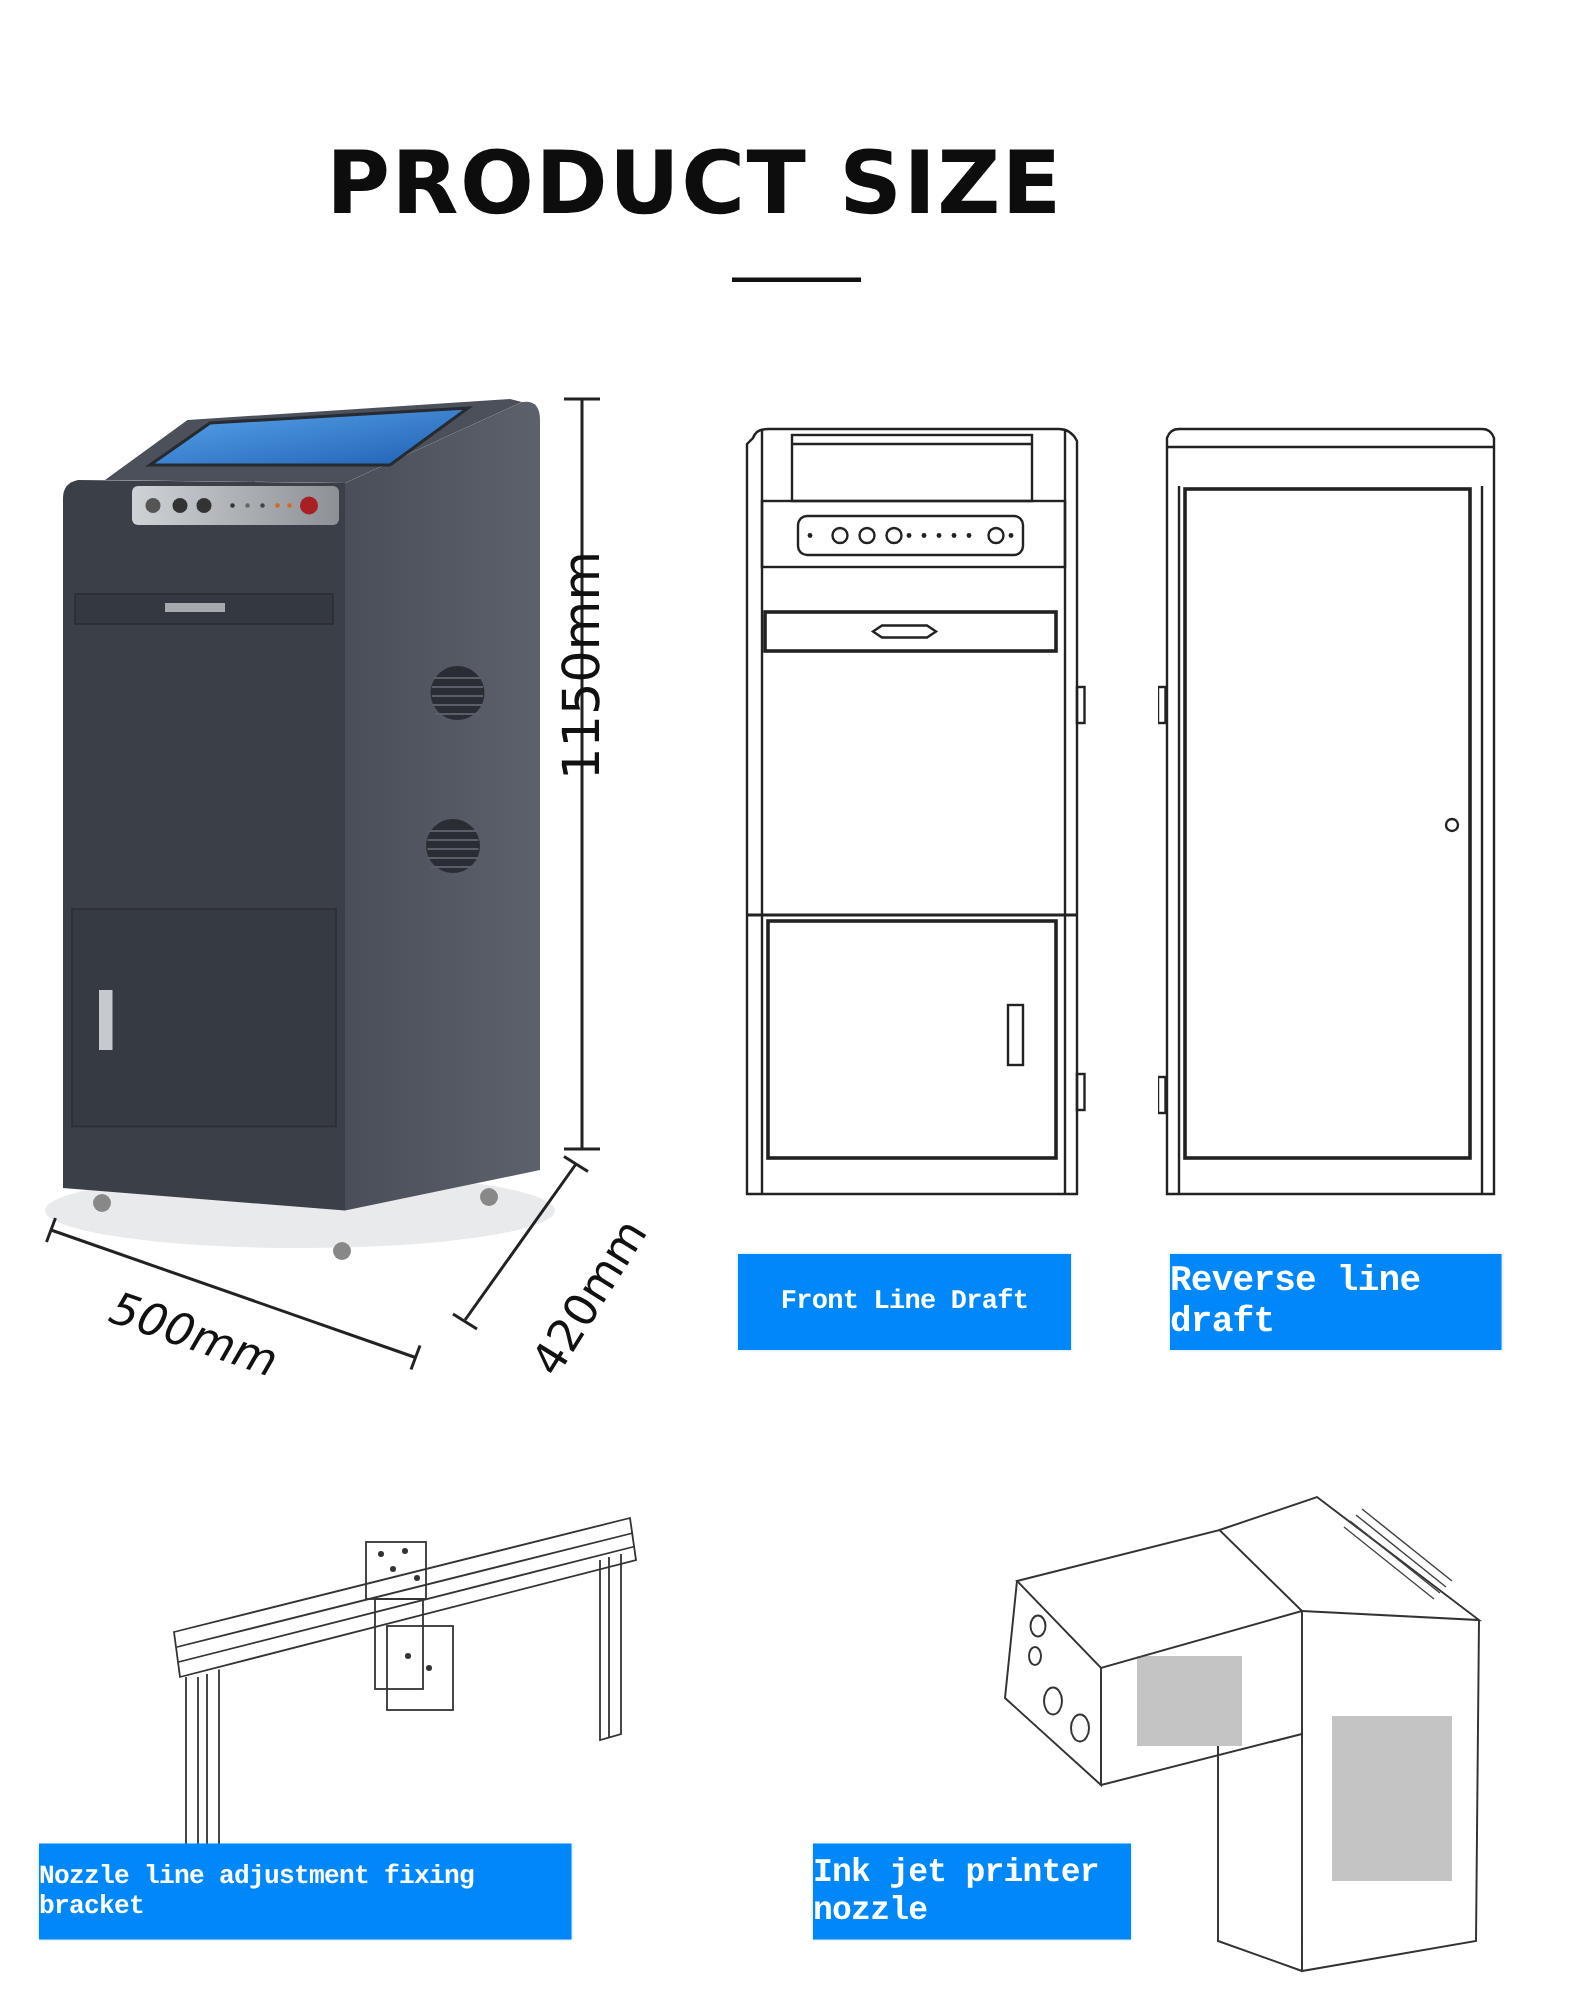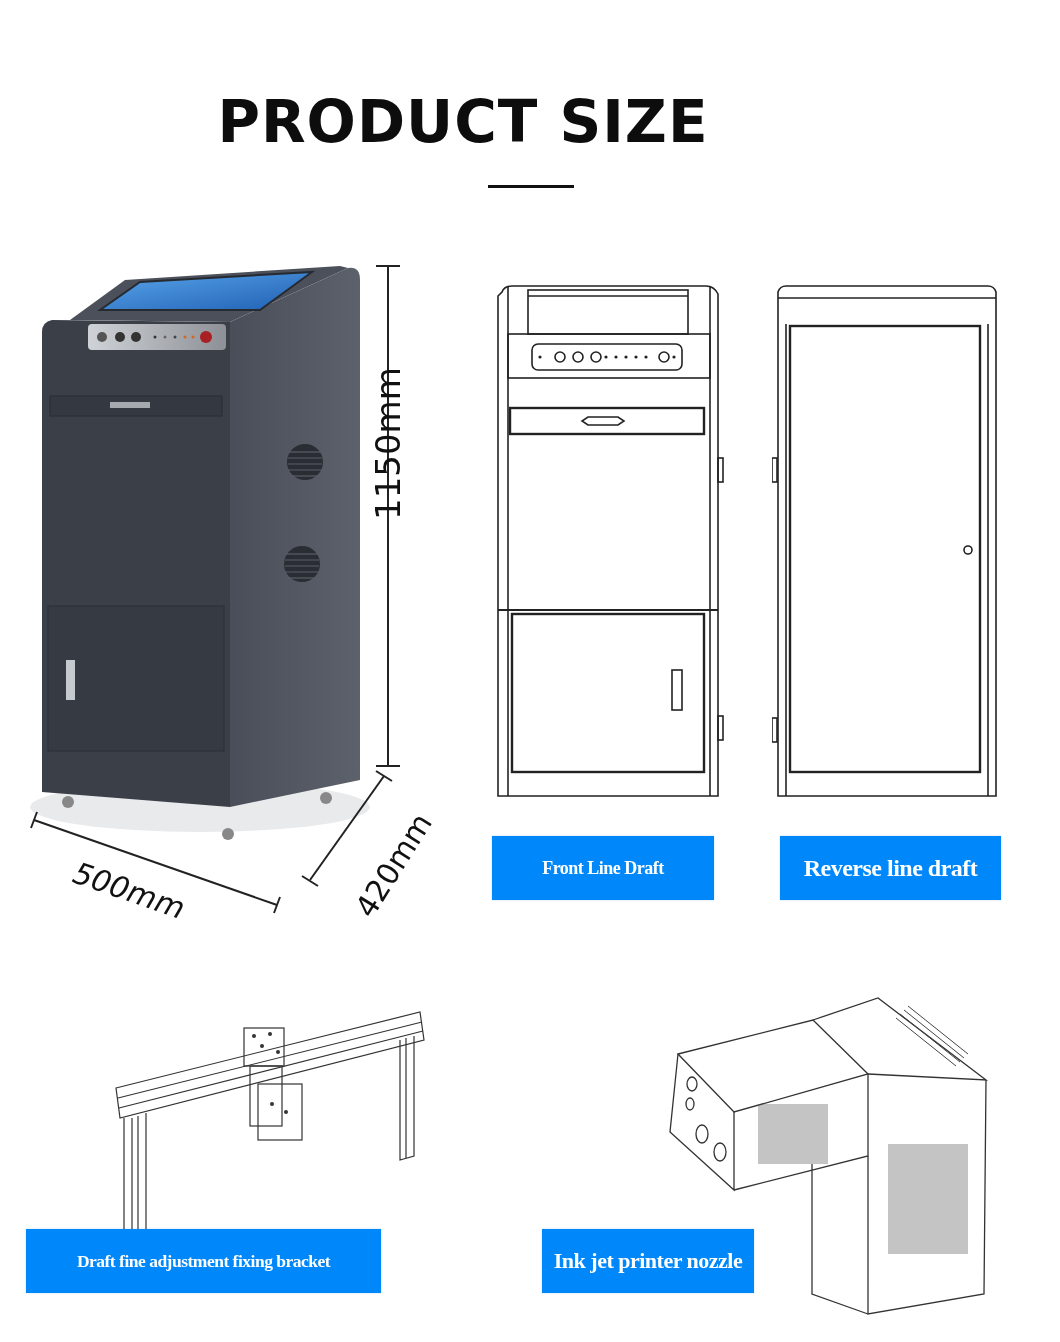--- a/index.html
+++ b/index.html
@@ -3,21 +3,21 @@
 <meta charset="utf-8">
 <style>
   html, body { margin: 0; padding: 0; background: #ffffff; }
   body { width: 1060px; height: 1342px; position: relative; overflow: hidden;
          font-family: "Liberation Sans", "DejaVu Sans", sans-serif; }
   .abs { position: absolute; }
   .title { left: 0; top: 88px; width: 926px; text-align: center;
            font-family: "DejaVu Sans", sans-serif; font-size: 58px; font-weight: bold;
            letter-spacing: 1px; color: #0d0d0d; }
   .title-rule { left: 488px; top: 185px; width: 86px; height: 3px; background: #111; }
-  .label-box { background: #0088fb; color: #fff; font-family: Liberation Serif, serif;
+  .label-box { background: #0088fb; color: #fff; font-family: Liberation Mono, monospace;
                font-weight: bold; display: flex; align-items: center; justify-content: center;
                letter-spacing: -0.5px; box-shadow: 0 0 2px rgba(0,100,200,0.25); }
   .dim-text { font-family: "DejaVu Sans", sans-serif; color: #111; font-size: 30px; white-space: nowrap; }
   svg { display: block; }
 </style>
 </head>
 <body>
 
 <div class="abs title">PRODUCT SIZE</div>
 <div class="abs title-rule"></div>
@@ -214,14 +214,14 @@
 
     <g stroke="#444" stroke-width="1">
       <line x1="240" y1="12" x2="300" y2="60"></line>
         <line x1="236" y1="16" x2="296" y2="64"></line>
       <line x1="232" y1="20" x2="292" y2="68"></line>
         <line x1="228" y1="24" x2="288" y2="72"></line>
     </g>
   </svg>
 </div>
 
-<div class="abs label-box" style="left:26px; top:1229px; width:355px; height:64px; font-size:17.5px;">Draft fine adjustment fixing bracket</div>
+<div class="abs label-box" style="left:26px; top:1229px; width:355px; height:64px; font-size:17.5px;">Nozzle line adjustment fixing bracket</div>
 <div class="abs label-box" style="left:542px; top:1229px; width:212px; height:64px; font-size:22px;">Ink jet printer nozzle</div>
 
 </body></html>

